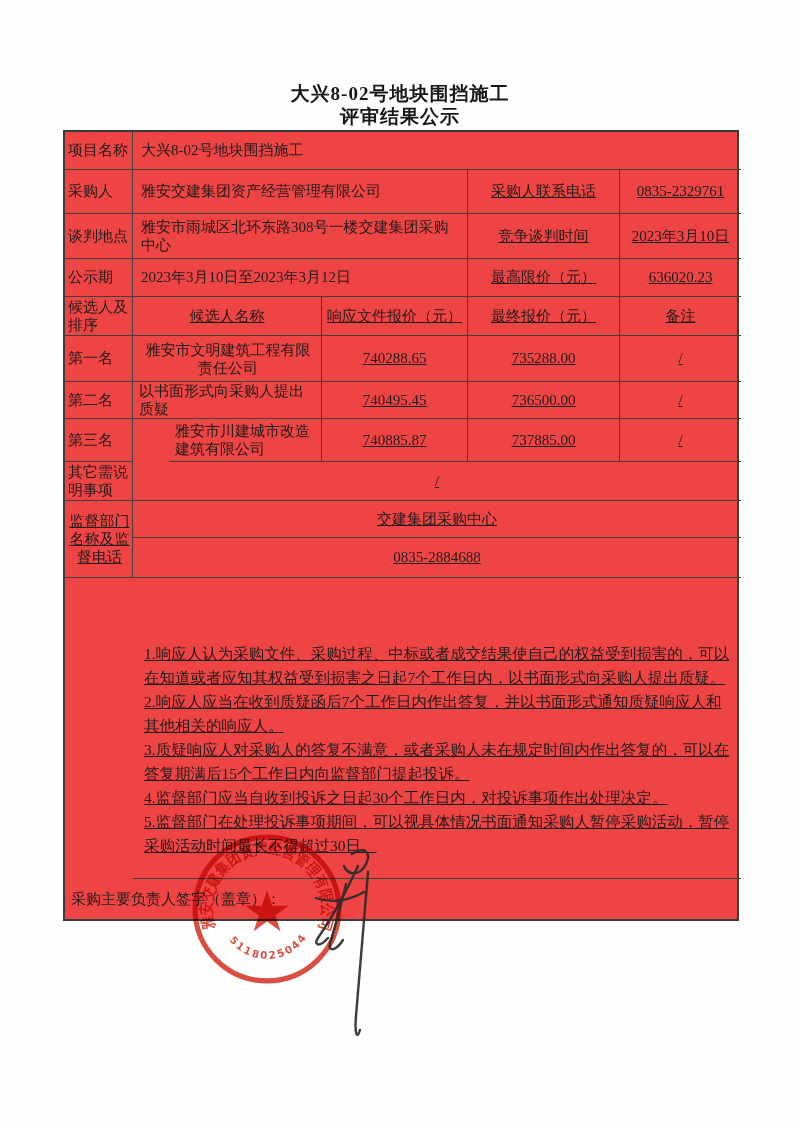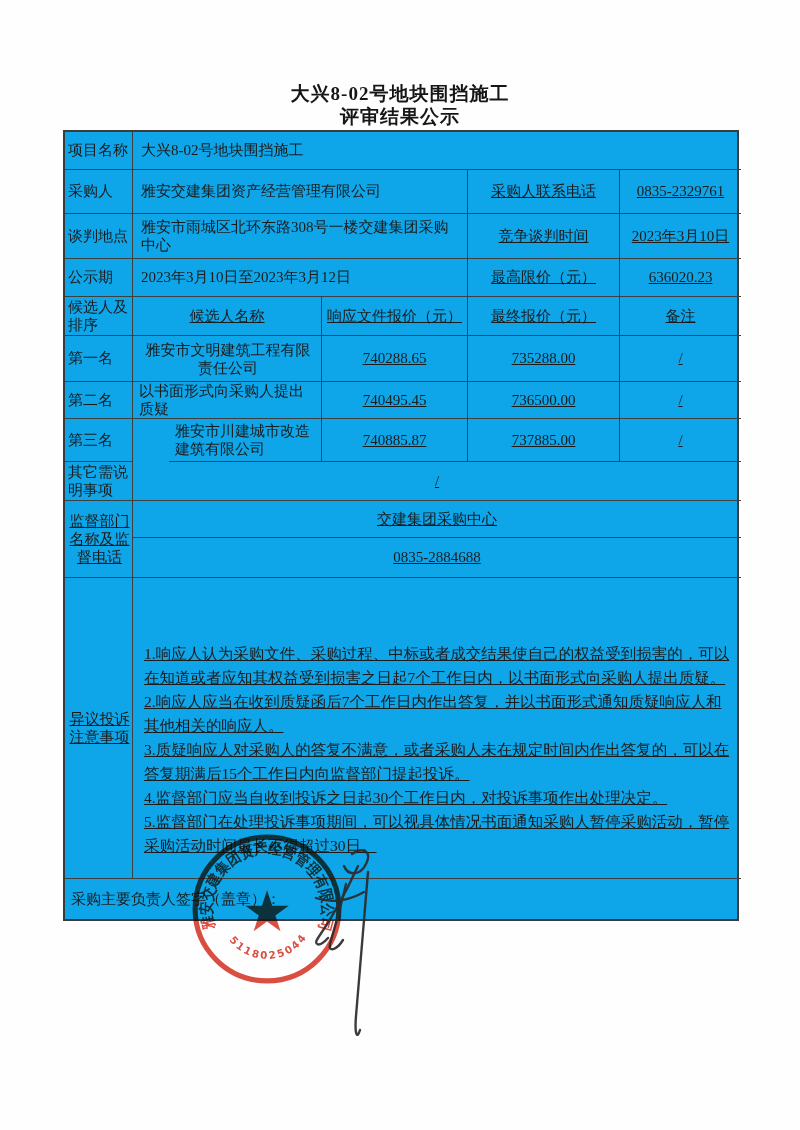--- a/index.html
+++ b/index.html
@@ -16,21 +16,21 @@
     letter-spacing:1px;line-height:23px;color:#161616;
   }
   
   .tbl{
     position:absolute;left:63px;top:130px;
     width:676px;height:791px;box-sizing:border-box;
     border:2px solid #3b3b3b;
     display:grid;
     grid-template-columns:68px 189px 146px 152px 121px;
     grid-template-rows:38px 44px 45px 38px 39px 46px 37px 43px 39px 37px 40px 301px 40px;
-    background:#0ea5e9;
+    background:#ef4444;
   }
   .cell{
     box-sizing:border-box;
     border-right:1.5px solid #3f3f3f;
     border-bottom:1.5px solid #3f3f3f;
     display:flex;align-items:center;
     font-size:15px;line-height:19px;
     padding:1px 4px;
   }
   .cell.lastcol{border-right:none;}
@@ -118,21 +118,20 @@
     <div class="cell center c4 r8">737885.00</div>
     <div class="cell center lastcol c5 r8">/</div>
 
     <div class="cell label small-lh c1 r9">其它需说明事项</div>
     <div class="cell center lastcol c2-6 r9">/</div>
 
     <div class="cell label small-lh center c1 r10-12">监督部门名称及监督电话</div>
     <div class="cell center lastcol c2-6 r10">交建集团采购中心</div>
     <div class="cell center lastcol c2-6 r11">0835-2884688</div>
 
-    <div class="cell label small-lh center c1 r12">异议投诉注意事项</div>
     <div class="cell lastcol c2-6 r12 objection-text">
       <p>1.响应人认为采购文件、采购过程、中标或者成交结果使自己的权益受到损害的，可以在知道或者应知其权益受到损害之日起7个工作日内，以书面形式向采购人提出质疑。</p>
       <p>2.响应人应当在收到质疑函后7个工作日内作出答复，并以书面形式通知质疑响应人和其他相关的响应人。</p>
       <p>3.质疑响应人对采购人的答复不满意，或者采购人未在规定时间内作出答复的，可以在答复期满后15个工作日内向监督部门提起投诉。</p>
       <p>4.监督部门应当自收到投诉之日起30个工作日内，对投诉事项作出处理决定。</p>
       <p>5.监督部门在处理投诉事项期间，可以视具体情况书面通知采购人暂停采购活动，暂停采购活动时间最长不得超过30日。</p>
     </div>
 
     <div class="cell lastcol lastrow c1-6 r13" style="padding-left:6px;">采购主要负责人签字（盖章）：</div>
   </div>

